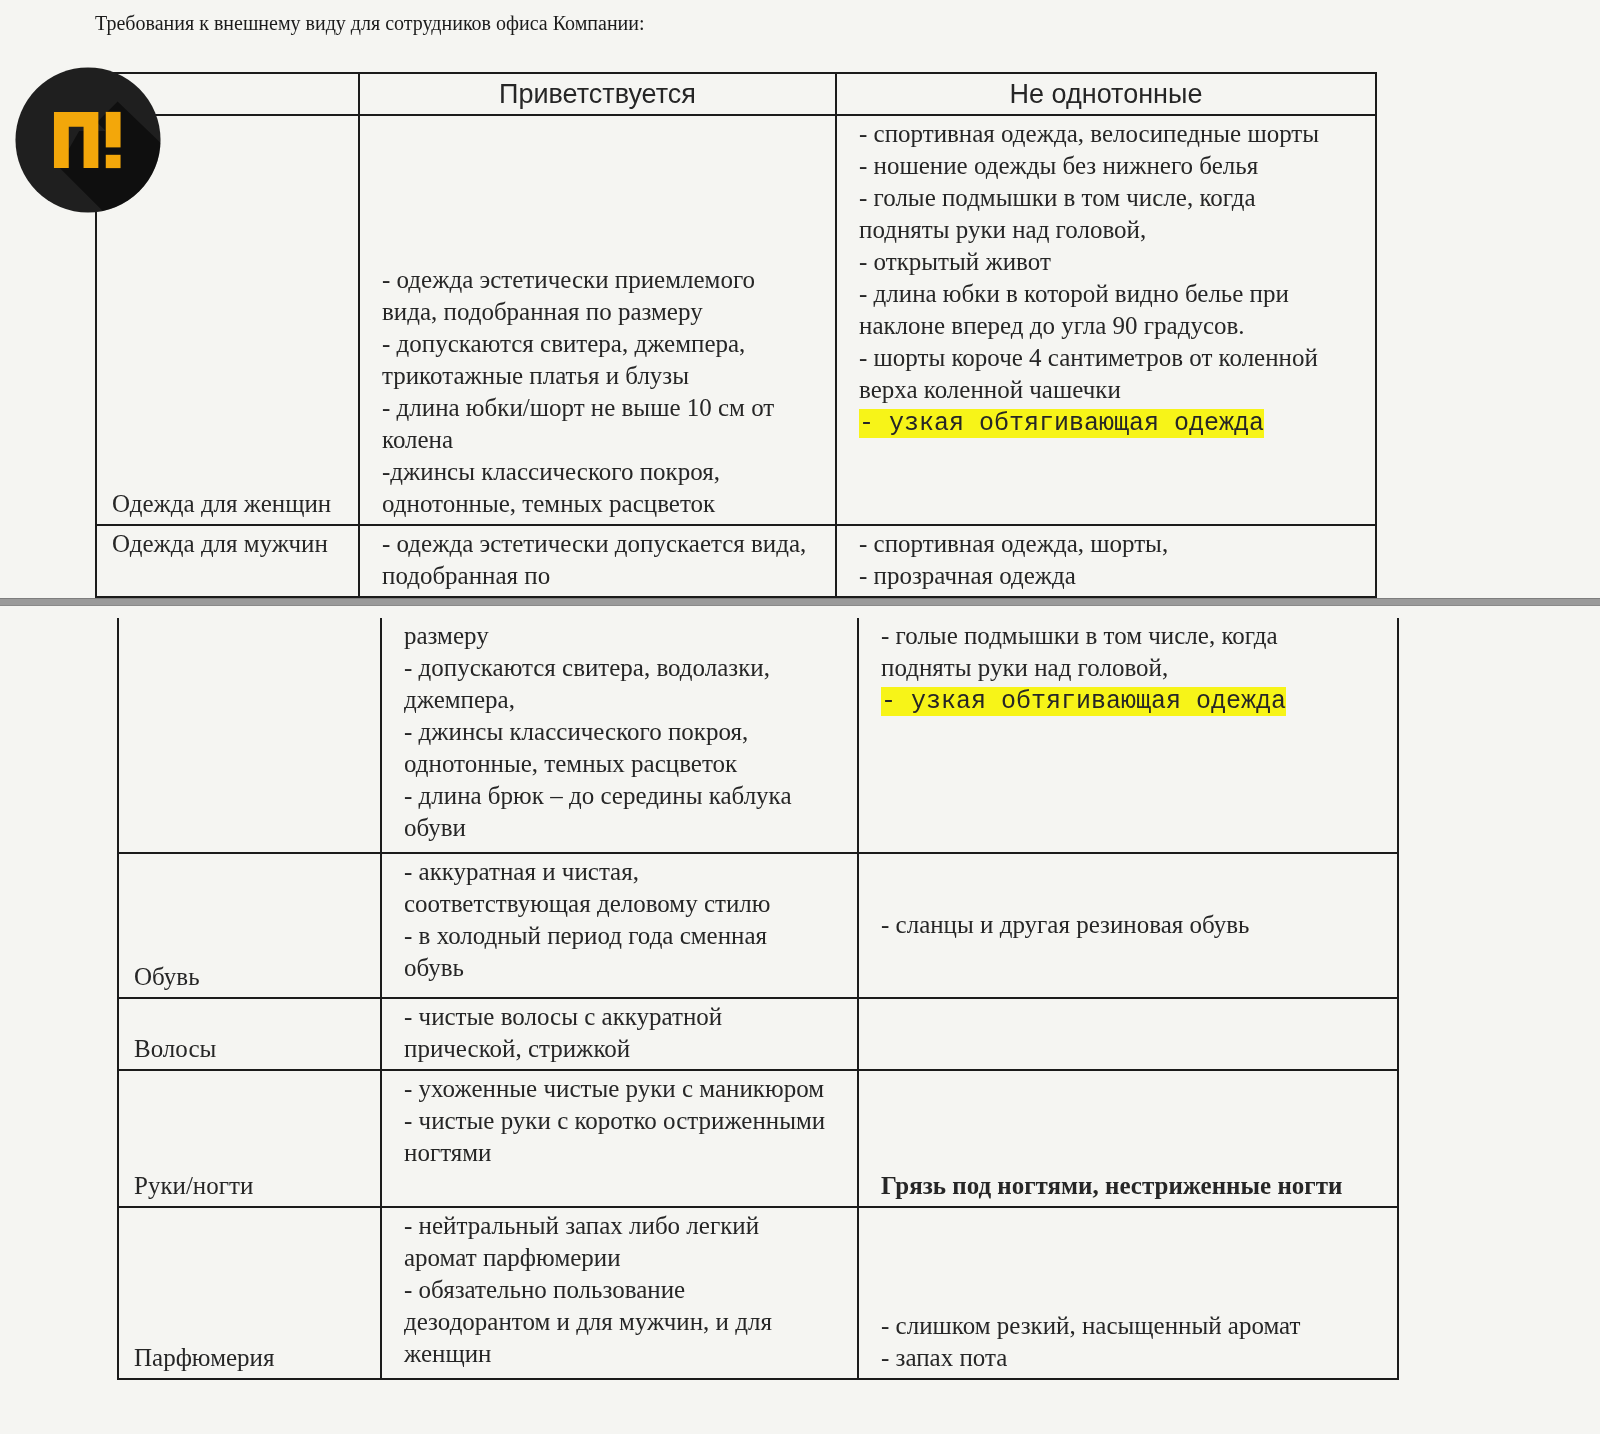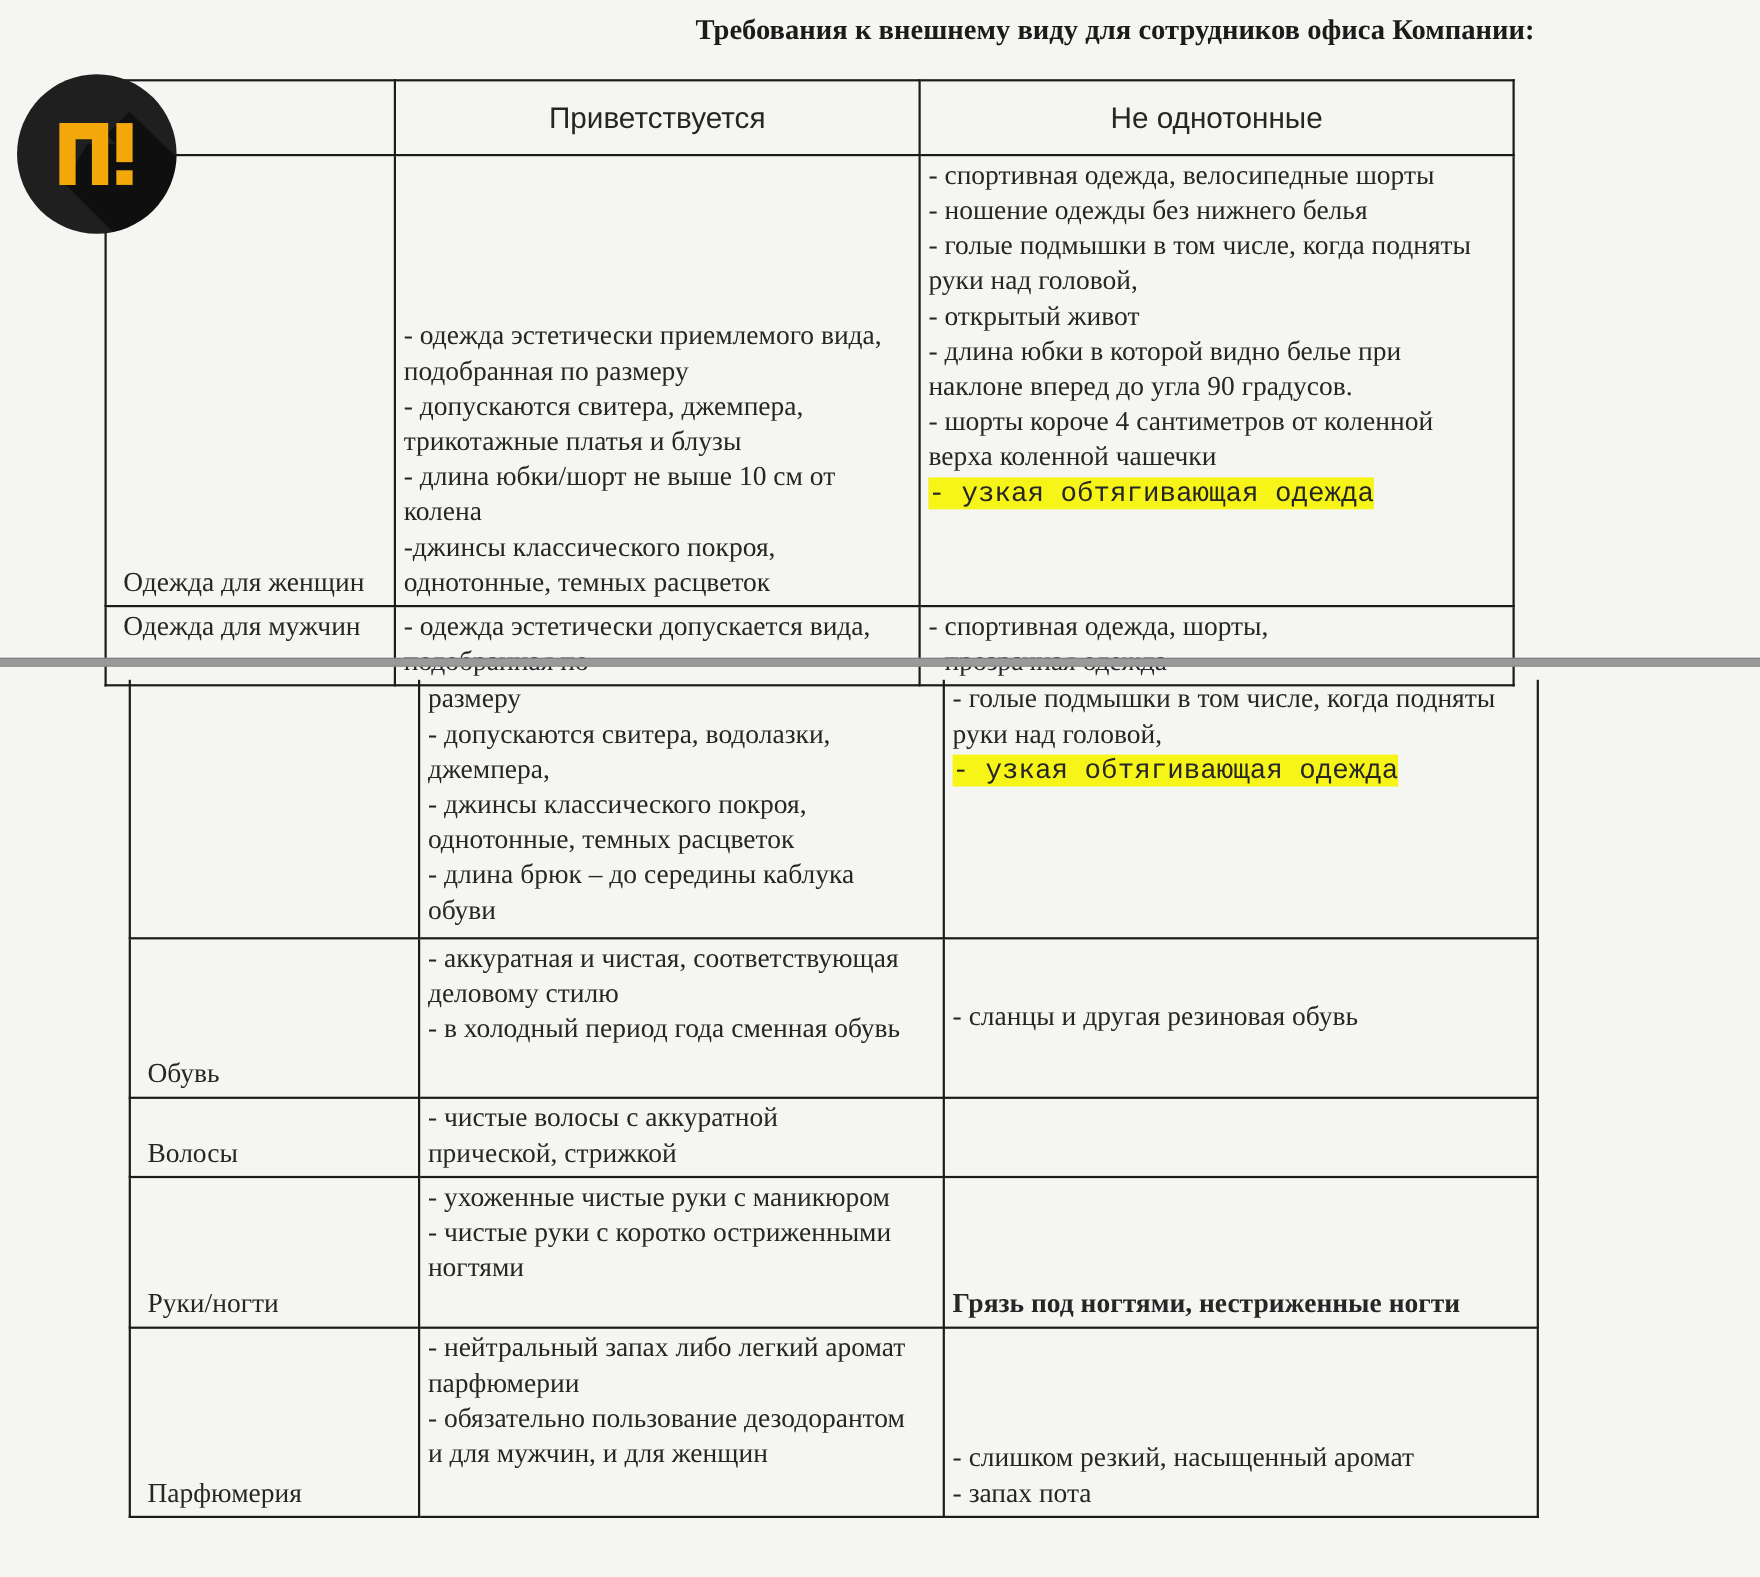--- a/index.html
+++ b/index.html
@@ -5,38 +5,38 @@
   html,body{margin:0;padding:0;}
   body{
     width:1600px;height:1434px;position:relative;
     background:#f5f5f2;
     font-family:"Liberation Serif","DejaVu Serif",serif;
     color:#262626;
     overflow:hidden;
   }
   .title{
     position:absolute;left:95px;top:12px;width:1300px;
-    font-size:26px;font-weight:bold;color:#1b1b1b;text-align:right;
+    font-size:20px;font-weight:normal;color:#1b1b1b;
   }
   table{border-collapse:collapse;table-layout:fixed;position:absolute;left:95px;background:transparent;}
   td{
     border:2px solid #1b1b1b;
-    padding:2px 26px 4px 7px;
+    padding:2px 26px 4px 22px;
     font-size:25px;line-height:32px;
     vertical-align:top;
     overflow:hidden;
   }
   #table1{top:72px;width:1280px;}
   #table2{top:618px;width:1280px;margin-left:22px;}
   #table2 tr:first-child td{border-top:none;}
   .c1{width:263px;} .c2{width:477px;} .c3{width:540px;}
   .hdr td{
     font-family:"Liberation Sans","DejaVu Sans",sans-serif;
     font-size:27px;text-align:center;vertical-align:middle;
-    padding:15px 6px;height:36px;line-height:30px;
+    padding:2px 6px;height:36px;line-height:30px;
   }
   .label{vertical-align:bottom;padding-left:15px;}
   .vtop{vertical-align:top;}
   .vbottom{vertical-align:bottom;}
   .vmiddle{vertical-align:middle;}
   .bullet{display:block;}
   .hl{background:#f7f418;font-family:Liberation Mono, monospace;}
   .bold{font-weight:bold;}
   .s470{display:inline-block;max-width:470px;vertical-align:top;}
   .s420{display:inline-block;max-width:420px;vertical-align:top;}

